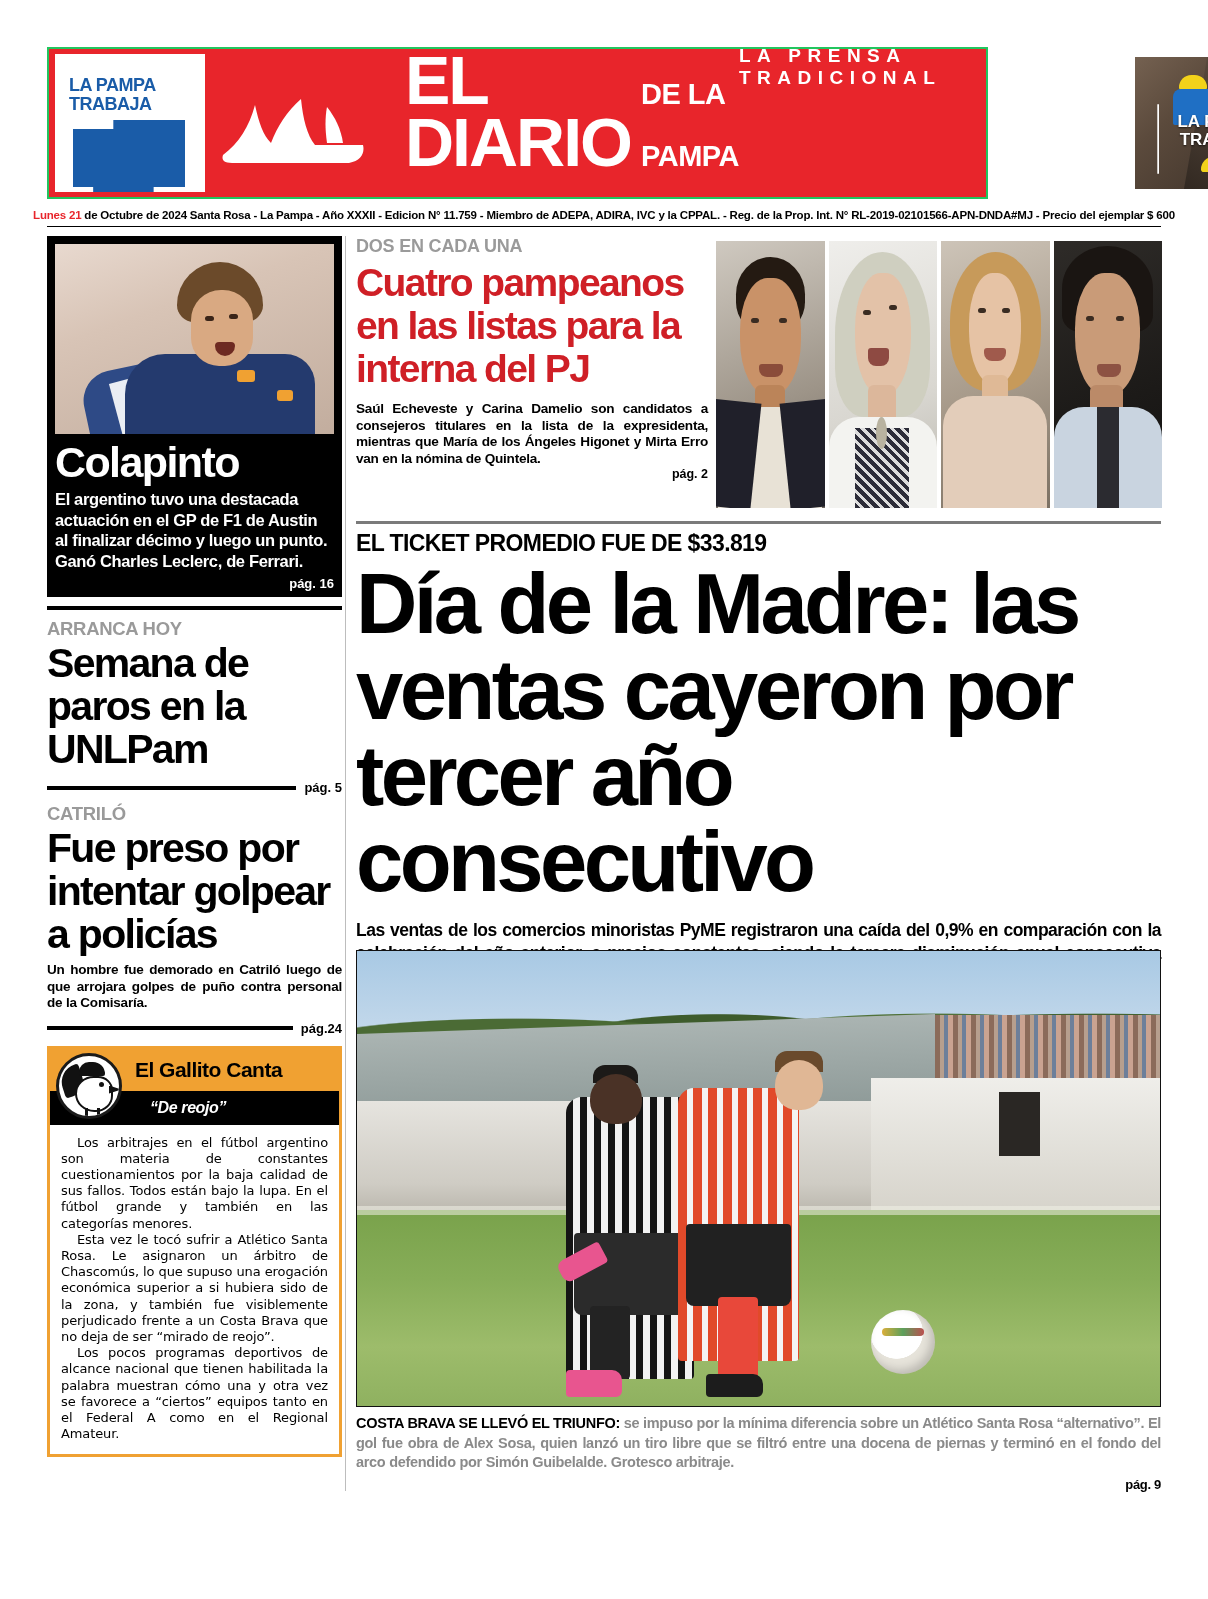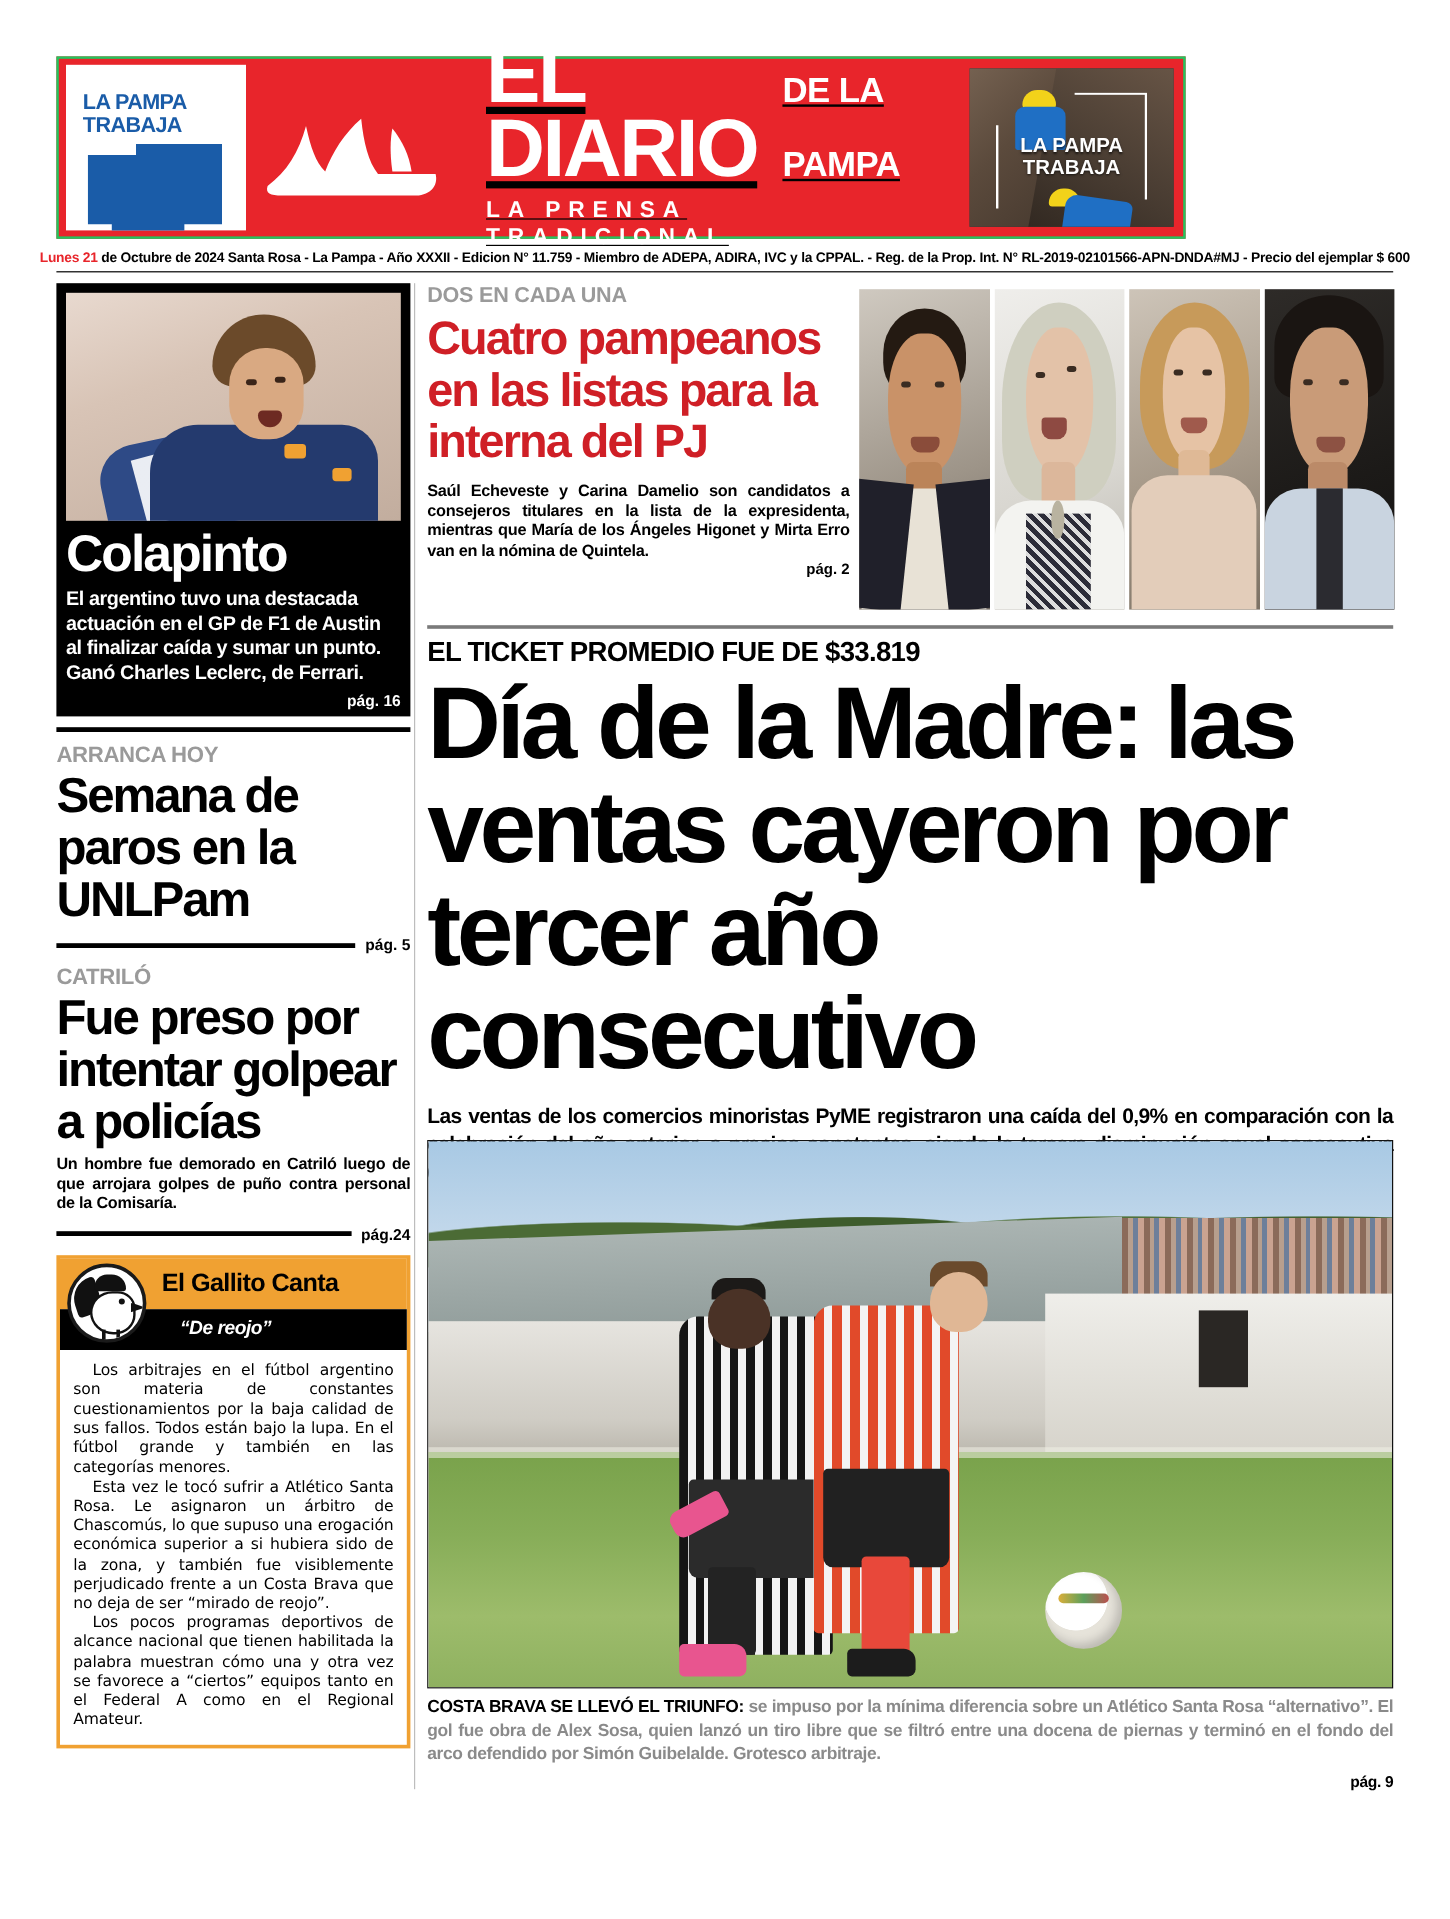--- a/index.html
+++ b/index.html
@@ -51,26 +51,25 @@
     font-family: "Liberation Sans", sans-serif;
   }
   .mh-bird {
     flex: 0 0 200px;
     position: relative;
   }
   .bird-svg { position:absolute; left: 10px; top: 34px; }
   .mh-title-wrap {
     flex: 1 1 auto;
     display: flex;
-    flex-direction: column;
+    flex-direction: row;
     justify-content: center;
     align-items: flex-start;
     padding-right: 18px;
     padding-bottom: 6px;
-    text-decoration: underline;
   }
   .mh-title-row { display: flex; align-items: baseline; }
   .mh-title {
     color: #fff;
     font-size: 68px;
     font-weight: bold;
     letter-spacing: -2px;
     line-height: 62px;
     font-family: "Liberation Sans", sans-serif;
   }
@@ -433,21 +432,21 @@
         <div class="cp-suit"></div>
         <div class="cp-hair"></div>
         <div class="cp-face"></div>
         <div class="cp-eye1"></div>
         <div class="cp-eye2"></div>
         <div class="cp-mouth"></div>
         <div class="cp-badge"></div>
         <div class="cp-badge2"></div>
       </div>
       <div class="cola-title">Colapinto</div>
-      <div class="cola-lead">El argentino tuvo una destacada actuación en el GP de F1 de Austin al finalizar caída y sumar un punto. Ganó Charles Leclerc, de Ferrari.</div>
+      <div class="cola-lead">El argentino tuvo una destacada actuación en el GP de F1 de Austin al finalizar décimo y luego un punto. Ganó Charles Leclerc, de Ferrari.</div>
       <div class="cola-pag">pág. 16</div>
     </div>
 
     <div class="rule-thick"></div>
     <div>
       <div class="kicker">ARRANCA HOY</div>
       <div class="hl-left">Semana de paros en la UNLPam</div>
       <div class="pag-rule">
         <span class="line"></span>
         <span class="num">pág. 5</span>

